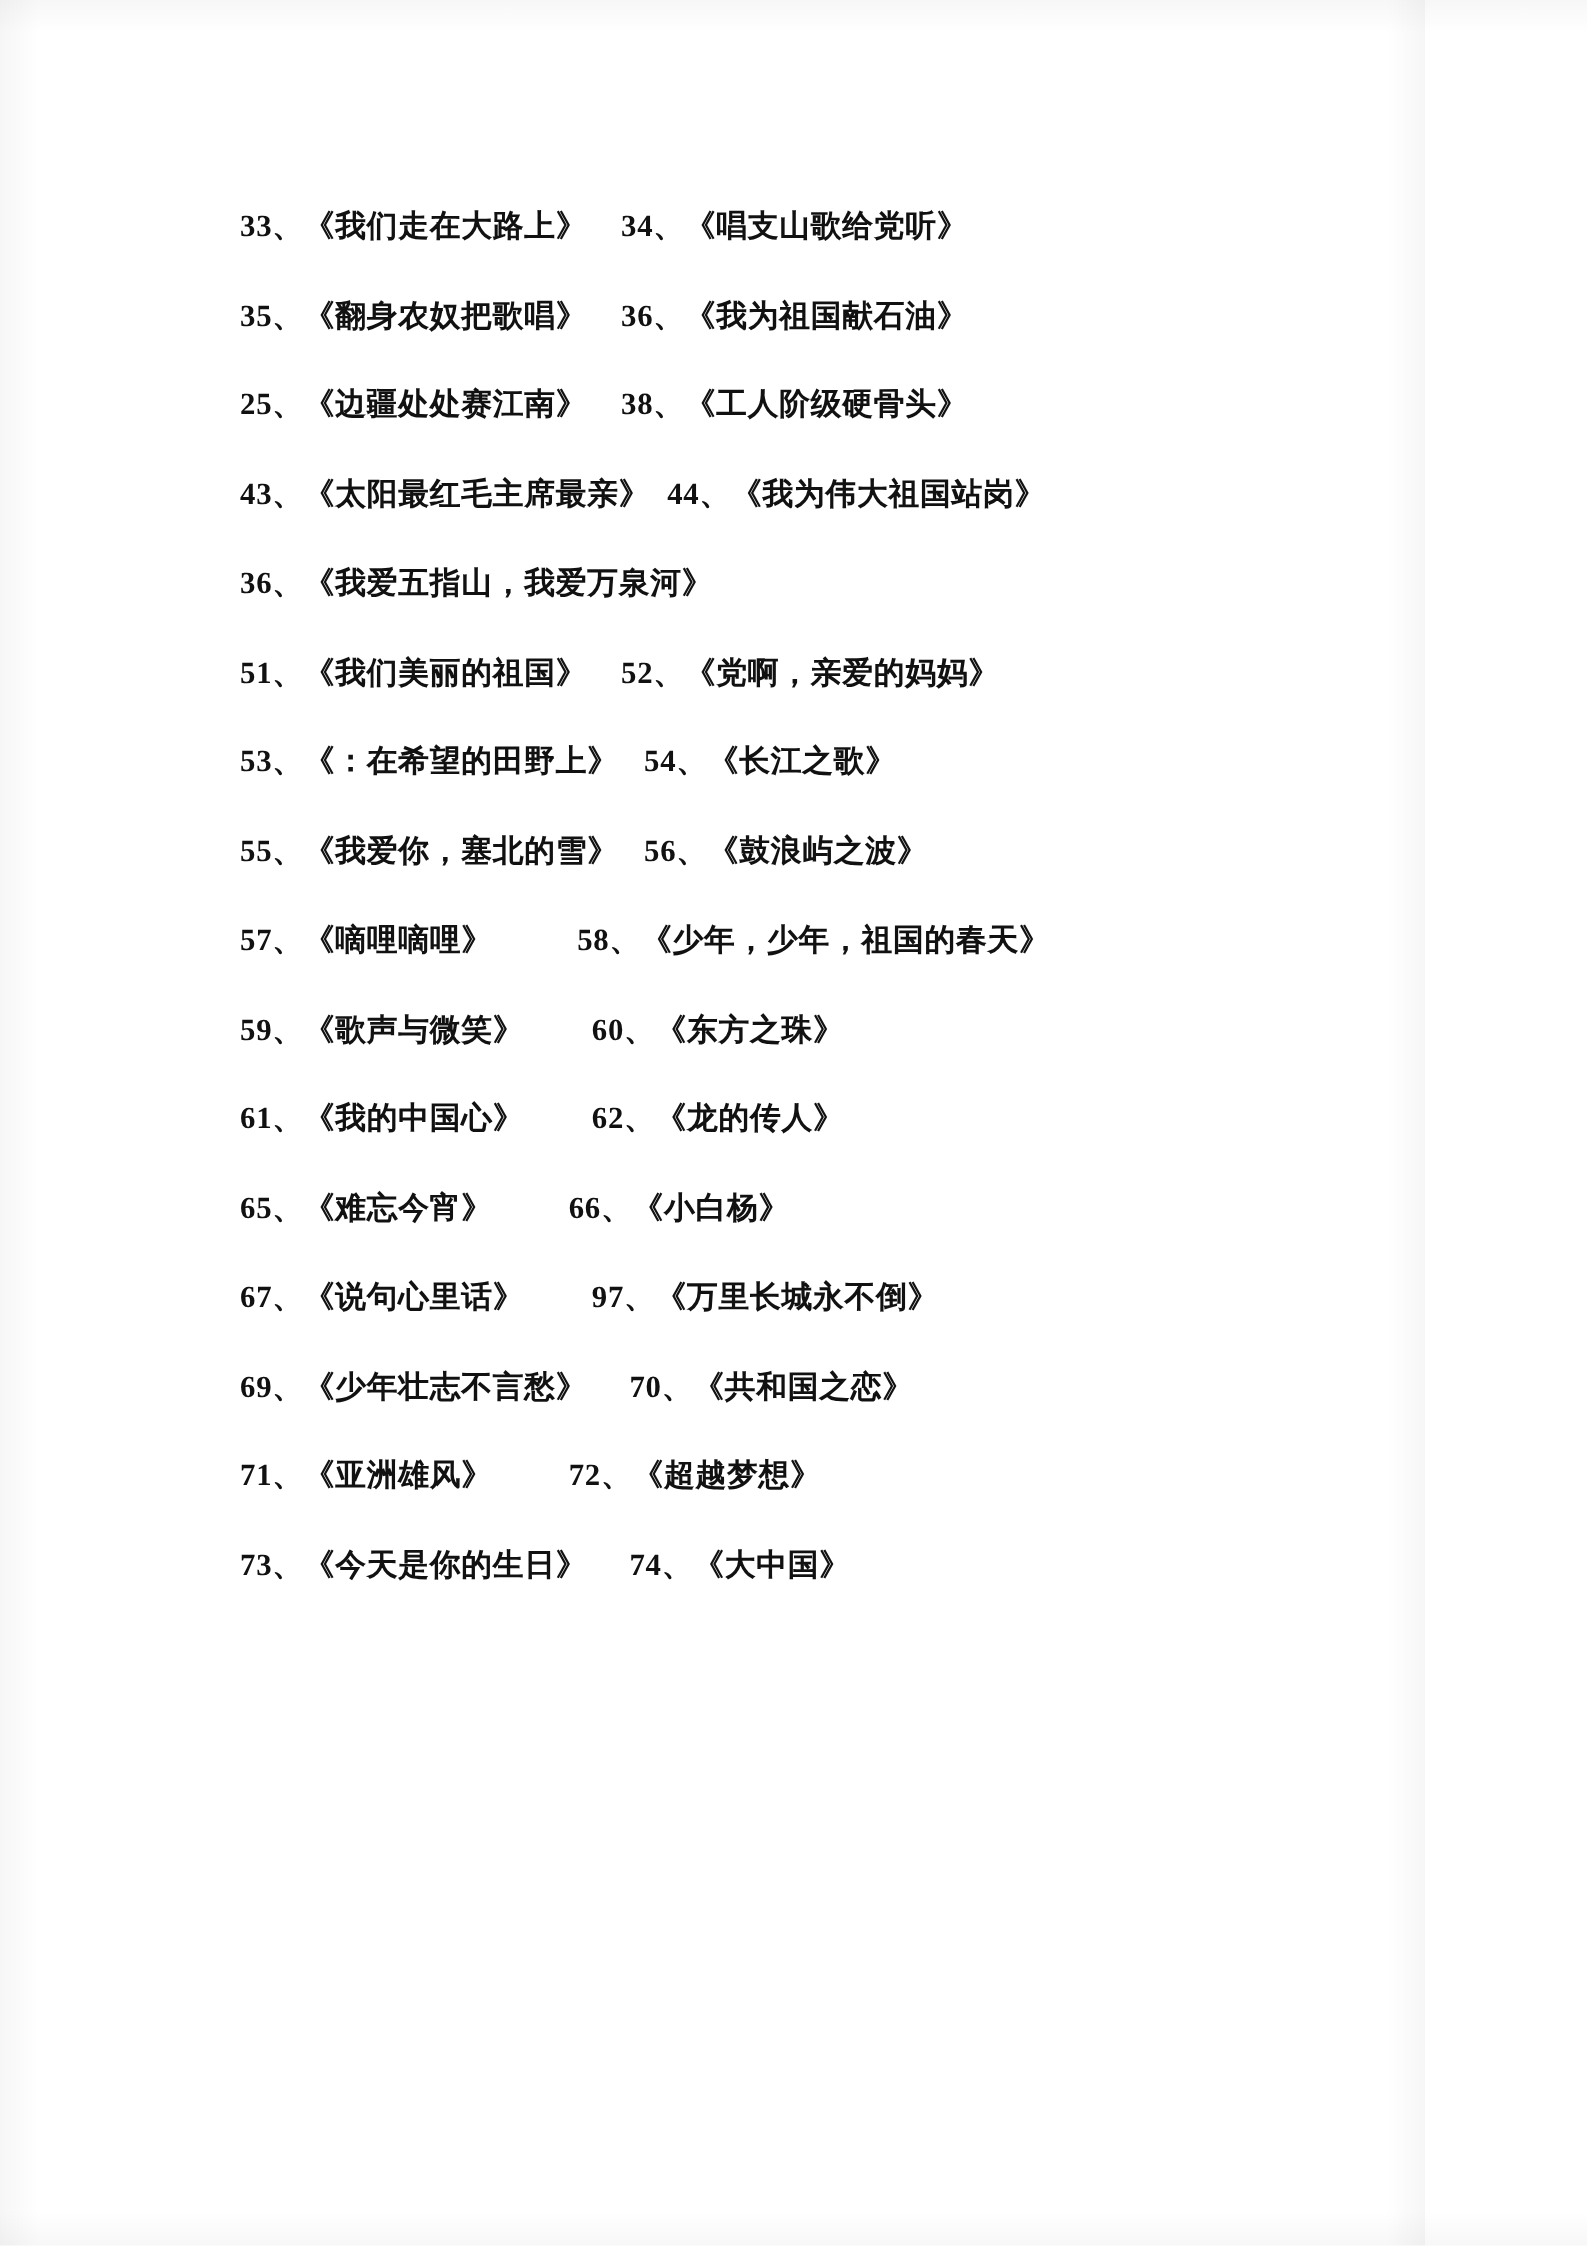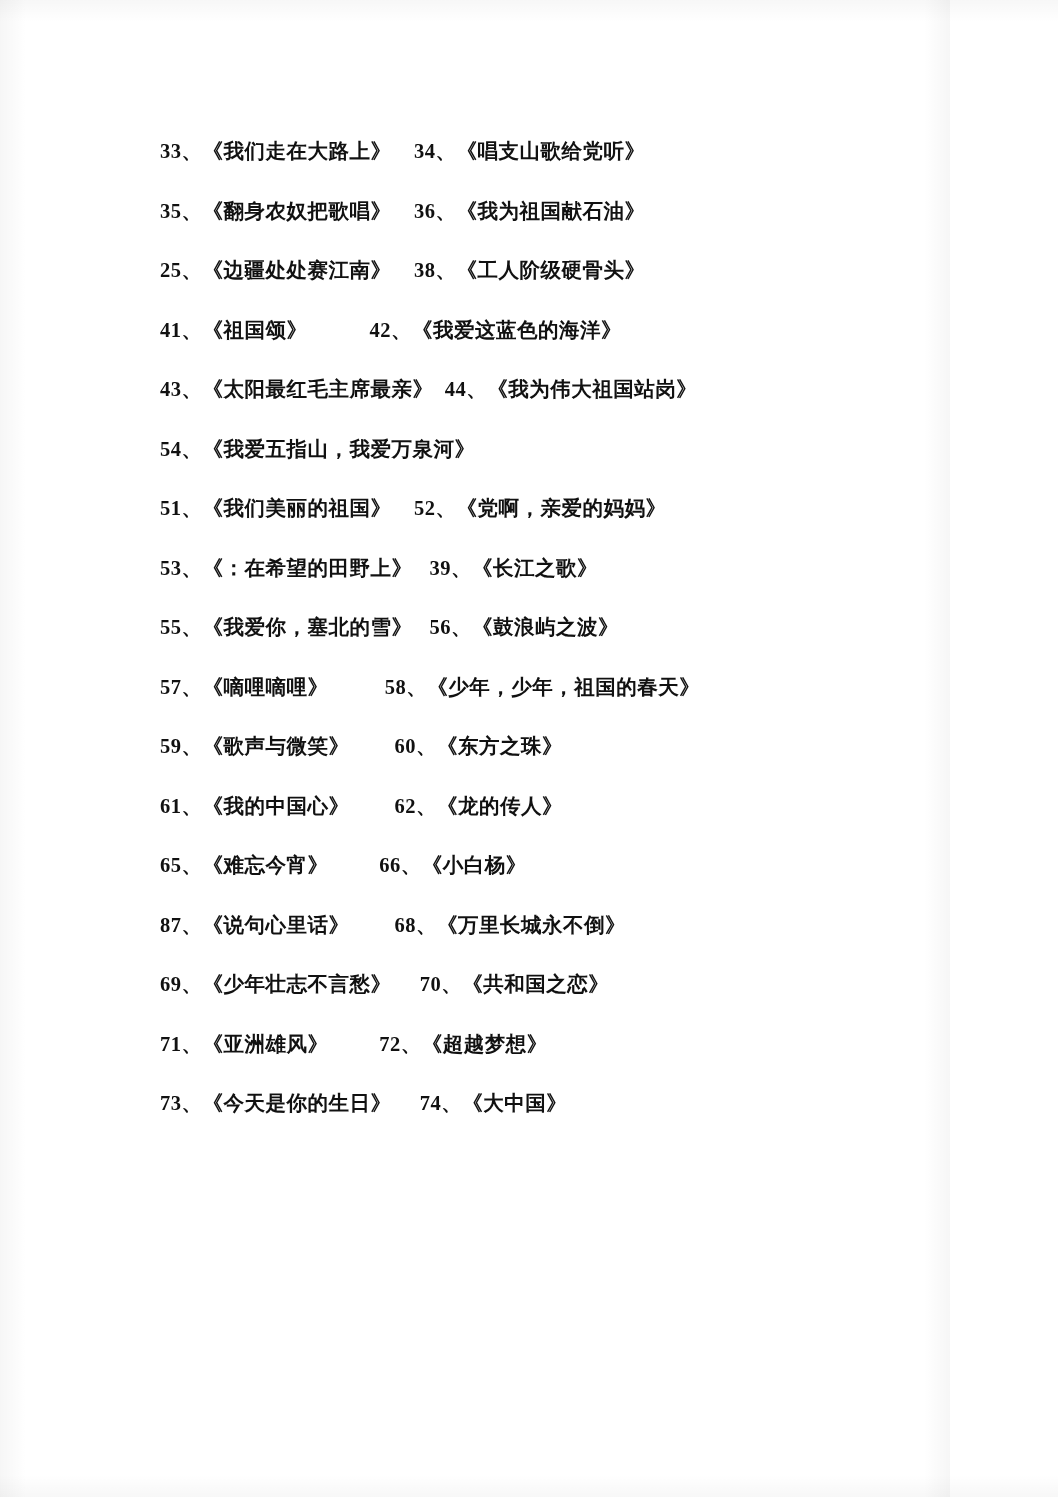--- a/index.html
+++ b/index.html
@@ -60,28 +60,27 @@
 <div id="page">
   <div class="edge-top"></div>
   <div class="edge-left"></div>
   <div class="edge-right"></div>
   <div class="edge-bottom"></div>
 
   <div class="doc-body">
     <span class="line">33、《我们走在大路上》    34、《唱支山歌给党听》</span>
     <span class="line">35、《翻身农奴把歌唱》    36、《我为祖国献石油》</span>
     <span class="line">25、《边疆处处赛江南》    38、《工人阶级硬骨头》</span>
-    <span class="line">41、《祖国颂》           42、《我爱这蓝色的海洋》</span>
     <span class="line">43、《太阳最红毛主席最亲》  44、《我为伟大祖国站岗》</span>
-    <span class="line">54、《我爱五指山，我爱万泉河》</span>
+    <span class="line">36、《我爱五指山，我爱万泉河》</span>
     <span class="line">51、《我们美丽的祖国》    52、《党啊，亲爱的妈妈》</span>
-    <span class="line">53、《：在希望的田野上》   39、《长江之歌》</span>
+    <span class="line">53、《：在希望的田野上》   54、《长江之歌》</span>
     <span class="line">55、《我爱你，塞北的雪》   56、《鼓浪屿之波》</span>
     <span class="line">57、《嘀哩嘀哩》          58、《少年，少年，祖国的春天》</span>
     <span class="line">59、《歌声与微笑》        60、《东方之珠》</span>
     <span class="line">61、《我的中国心》        62、《龙的传人》</span>
     <span class="line">65、《难忘今宵》         66、《小白杨》</span>
-    <span class="line">87、《说句心里话》        68、《万里长城永不倒》</span>
+    <span class="line">67、《说句心里话》        97、《万里长城永不倒》</span>
     <span class="line">69、《少年壮志不言愁》     70、《共和国之恋》</span>
     <span class="line">71、《亚洲雄风》         72、《超越梦想》</span>
     <span class="line">73、《今天是你的生日》     74、《大中国》</span>
   </div>
 </div>
 
 </body></html>

